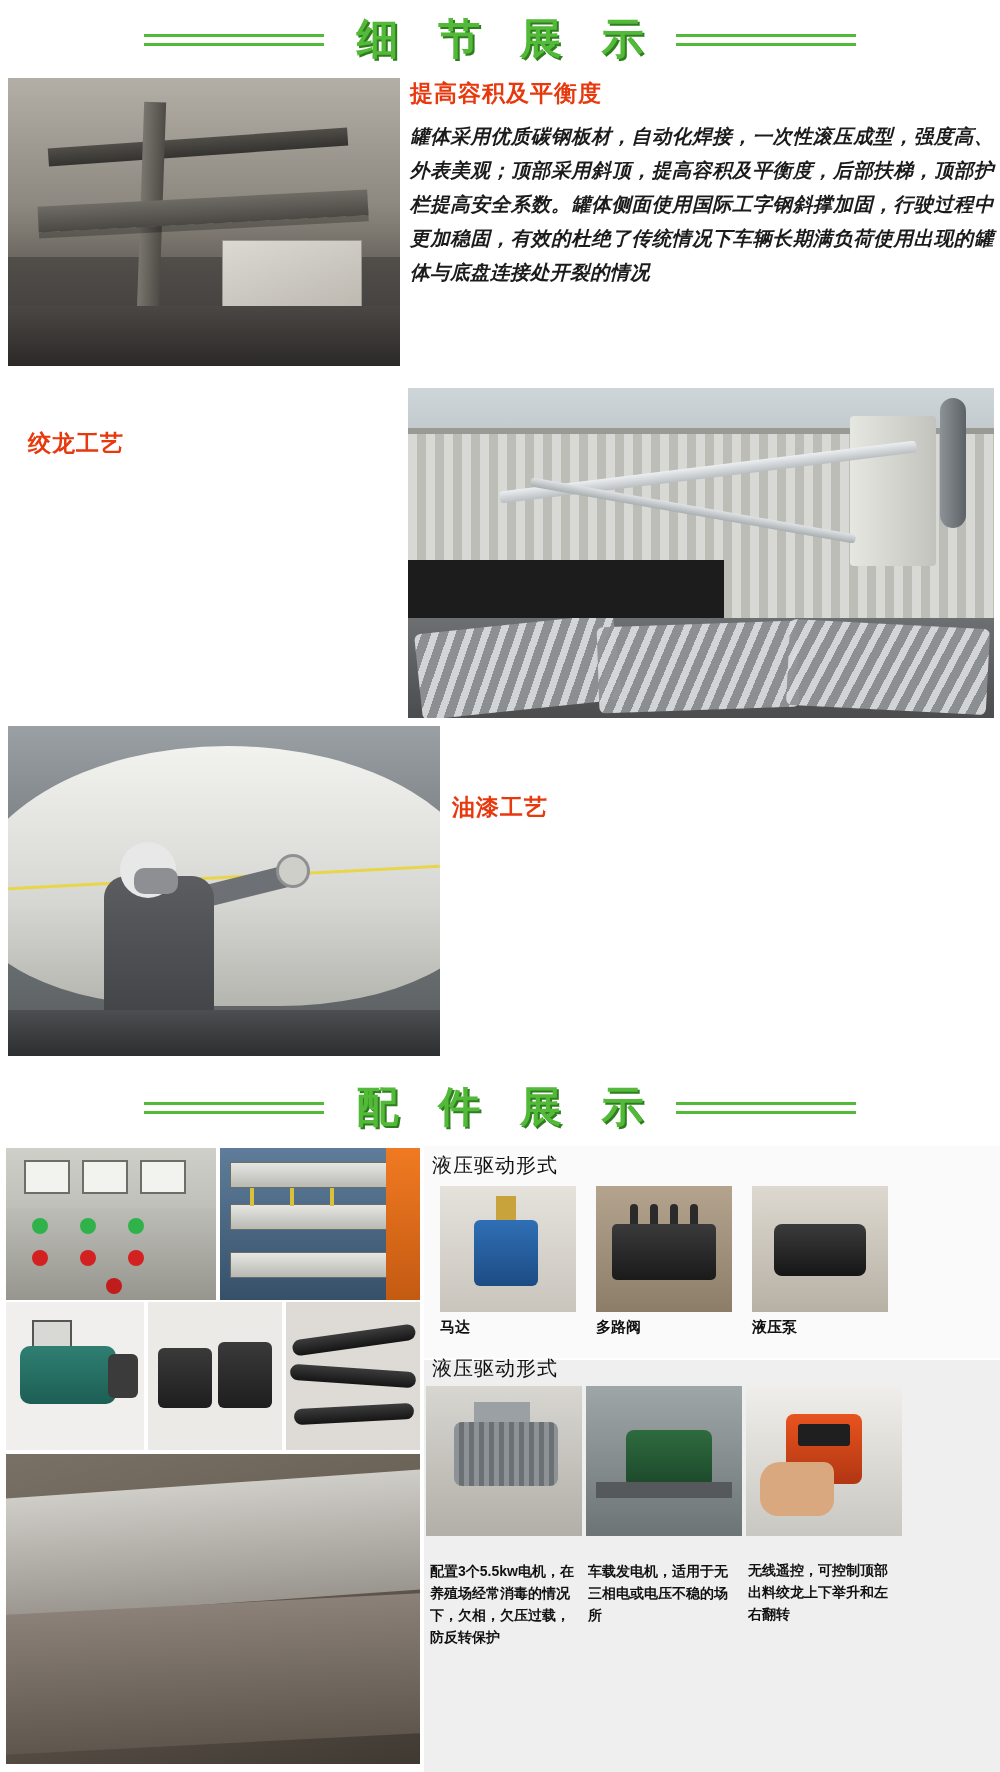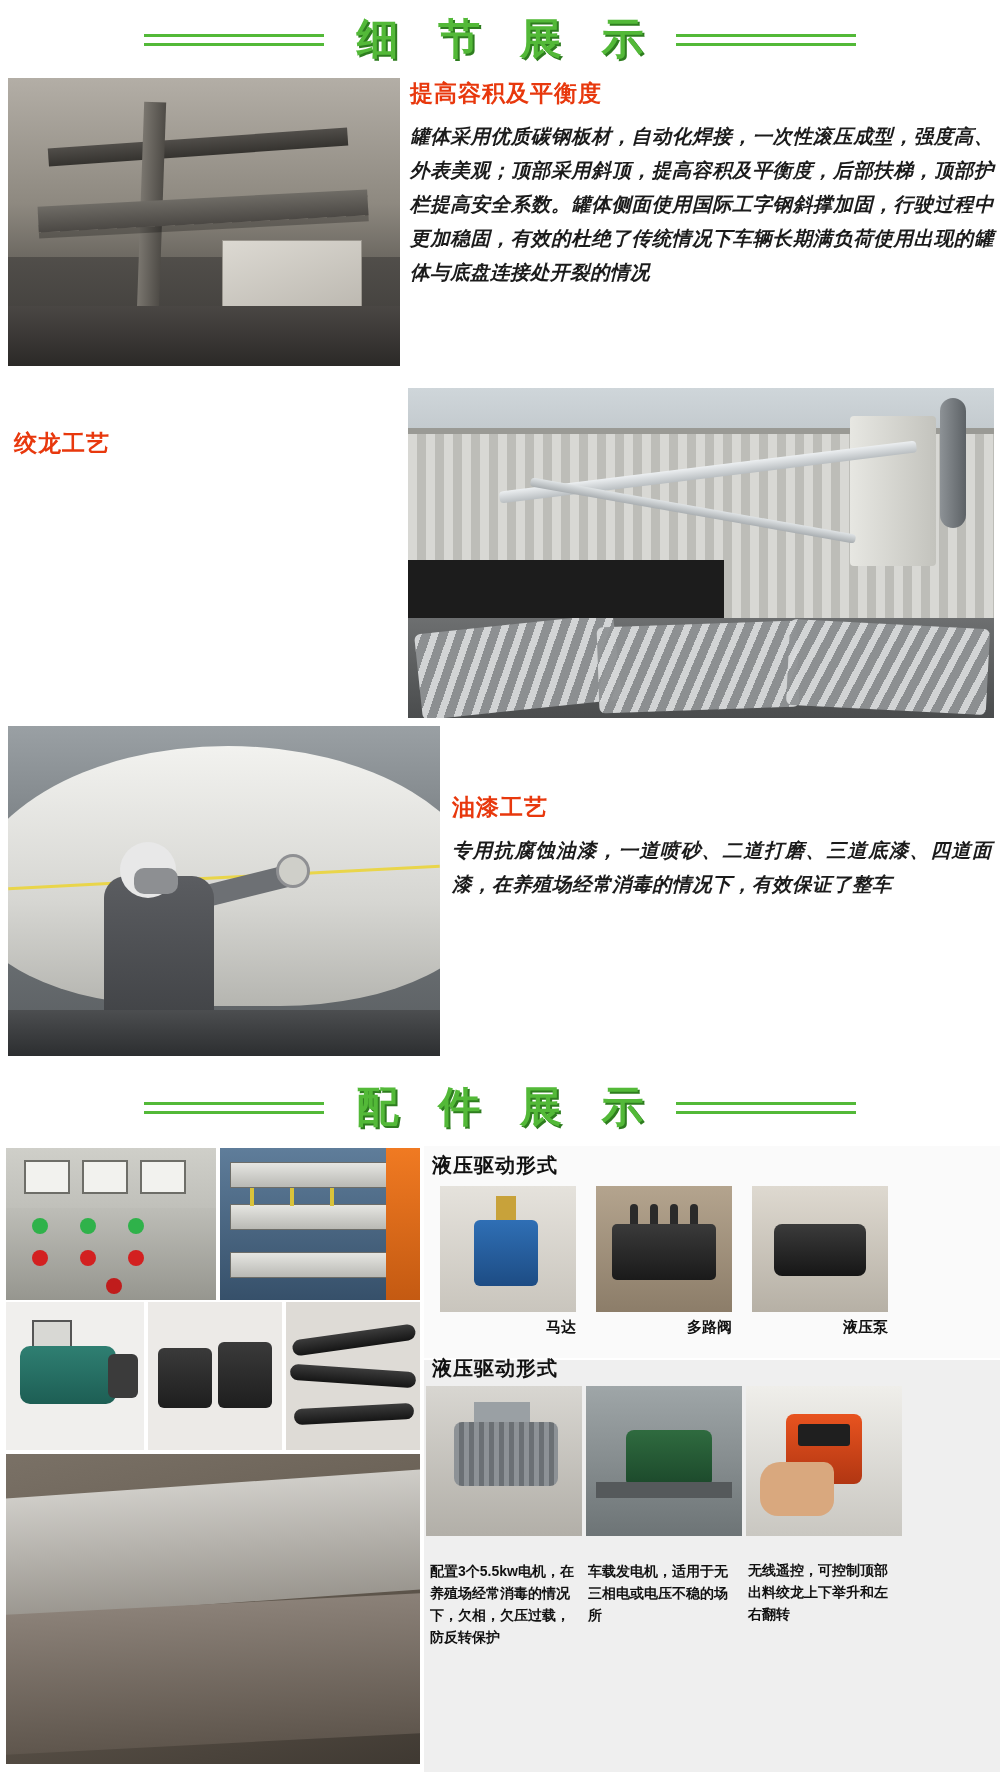--- a/index.html
+++ b/index.html
@@ -110,21 +110,21 @@
     color: #1b1b1b;
     font-size: 19.5px;
     font-weight: bold;
     line-height: 34px;
     letter-spacing: .5px;
     text-align: justify;
     font-style: italic;
   }
 
   
-  #sec2-text { left: 14px; top: 428px; width: 390px; }
+  #sec2-text { left: 28px; top: 428px; width: 390px; }
   #sec2-photo-top { left: 408px; top: 388px; width: 586px; height: 230px; }
   #sec2-photo-bot { left: 408px; top: 618px; width: 586px; height: 100px; }
 
   #sec2-photo-top .sky {
     position: absolute; inset: 0;
     background: linear-gradient(180deg,#cfd6da 0%,#b6bcc0 40%,#8f9498 100%);
   }
   #sec2-photo-top .roof {
     position: absolute; left: 0; top: 46px; width: 100%; height: 184px;
     background: repeating-linear-gradient(90deg,#d8d8d4 0 9px,#bdbdb8 9px 18px);
@@ -270,21 +270,21 @@
     position:absolute; left:0; top:150px; width:100%; height:140px;
     background: linear-gradient(180deg,#8b8178,#5f564d);
     transform: skewY(-3deg);
   }
 
   
   .sub-head {
     position: absolute;
     color: #111;
     font-size: 20px;
-    font-weight: bold;
+    font-weight: normal;
     letter-spacing: 1px;
   }
   #hyd-head { left: 432px; top: 1152px; }
   #ele-head { left: 432px; top: 1355px; }
 
   .hyd-box { position: absolute; background:#fff; }
   #hyd1 { left: 440px; top: 1186px; width: 136px; height: 126px; }
   #hyd2 { left: 596px; top: 1186px; width: 136px; height: 126px; }
   #hyd3 { left: 752px; top: 1186px; width: 136px; height: 126px; }
 
@@ -295,21 +295,21 @@
   #hyd2 .bg { position:absolute; inset:0; background:linear-gradient(180deg,#b4a48e,#8c7d69); }
   #hyd2 .blk { position:absolute; left:16px; top:38px; width:104px; height:56px; background:linear-gradient(180deg,#3a3a3a,#1a1a1a); border-radius:5px; }
   #hyd2 .lever { position:absolute; top:18px; width:8px; height:26px; background:#2a2a2a; border-radius:4px; }
 
   #hyd3 .bg { position:absolute; inset:0; background:linear-gradient(180deg,#ded9d0,#b6b0a5); }
   #hyd3 .pump { position:absolute; left:22px; top:38px; width:92px; height:52px; background:linear-gradient(180deg,#3b3b3b,#161616); border-radius:8px; }
 
   .part-cap {
     position: absolute;
     width: 136px;
-    text-align: right;
+    text-align: left;
     font-size: 15px;
     font-weight: bold;
     color: #111;
   }
   #cap1 { left: 440px; top: 1318px; }
   #cap2 { left: 596px; top: 1318px; }
   #cap3 { left: 752px; top: 1318px; }
 
   .ele-box { position: absolute; }
   #ele1 { left: 426px; top: 1386px; width: 156px; height: 150px; }
@@ -408,21 +408,20 @@
     <div class="arm"></div>
     <div class="tool"></div>
     <div class="worker-body"></div>
     <div class="worker-head"></div>
     <div class="mask"></div>
     <div class="floor"></div>
   </div>
 
   <div class="row" id="sec3-text">
     <div class="head-red">油漆工艺</div>
-    <div class="body-text">专用抗腐蚀油漆，一道喷砂、二道打磨、三道底漆、四道面漆，在养殖场经常消毒的情况下，有效保证了整车</div>
   </div>
 
   <div class="banner" id="banner2">
     <span class="rule"></span>
     <span class="banner-title">配 件 展 示</span>
     <span class="rule"></span>
   </div>
 
   <div class="photo row" id="panelA">
     <div class="bg"></div>

